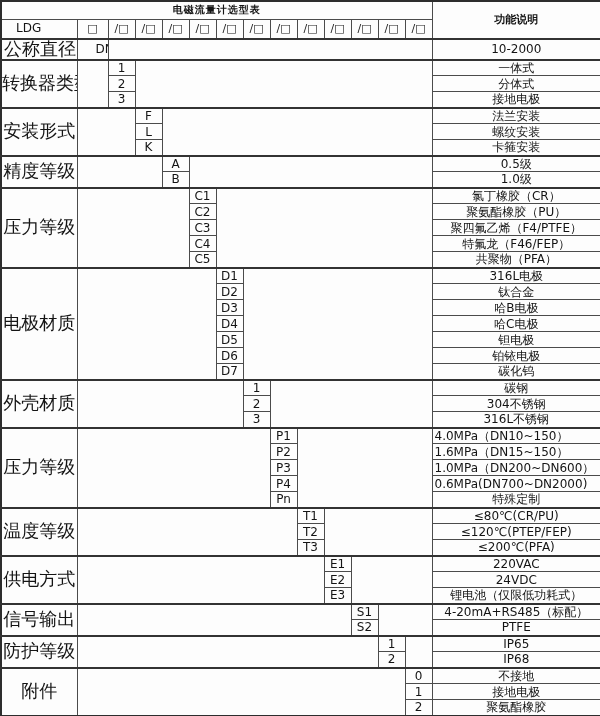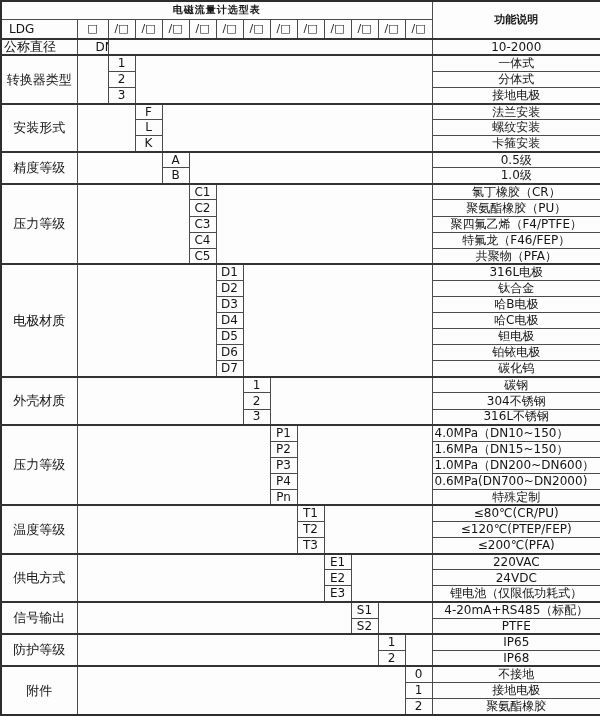--- a/index.html
+++ b/index.html
@@ -14,22 +14,22 @@
   td{
     border:1px solid #4b4b4b;font-size:12px;text-align:center;
     padding:0;line-height:1.05;overflow:hidden;white-space:nowrap;
     vertical-align:middle;
   }
   tr{height:16px;}
   tr.title-row{height:18px;}
   tr.model-row{height:20px;}
   .title-cell{font-size:10px;font-weight:600;letter-spacing:1px;}
   .func-header{font-size:11px;font-weight:600;}
-  .cat{font-size:13px;}
-  .ldg{text-align:left;padding-left:7px;}
+  .cat{font-size:18px;}
+  .ldg{text-align:left;padding-left:14px;}
   .dn{text-align:left;padding-left:18px;}
   .ta-l{text-align:left;padding-left:2px;}
   .box{font-size:11px;}
   tr.blk td{border-top:2px solid #333333;}
 </style>
 </head>
 <body>
 
 <table>
   <colgroup>

